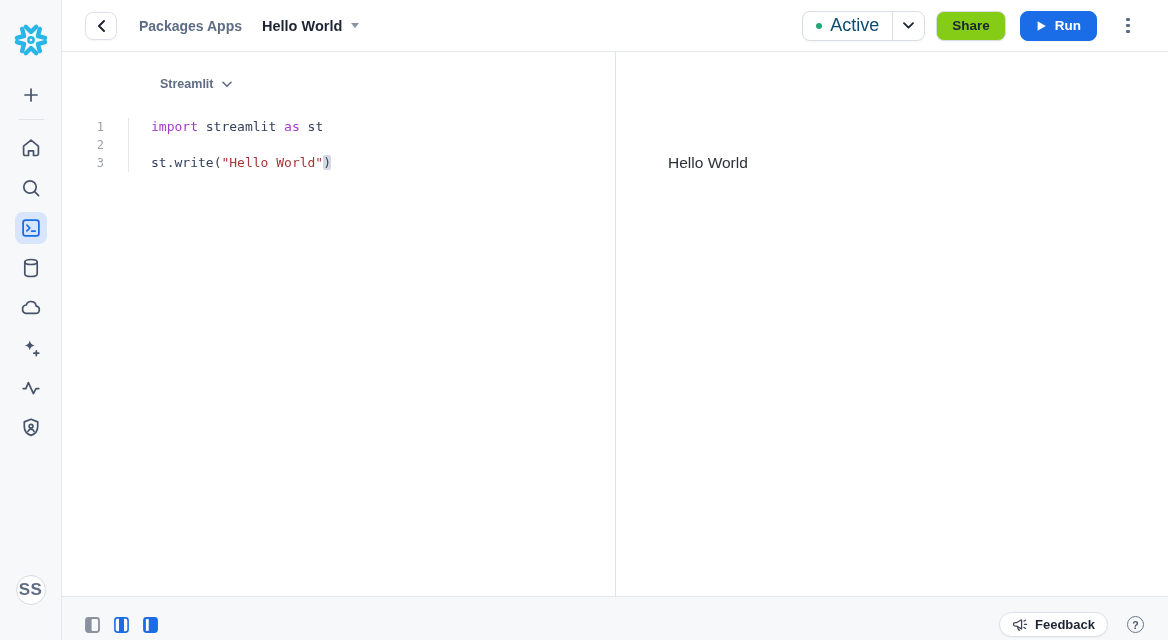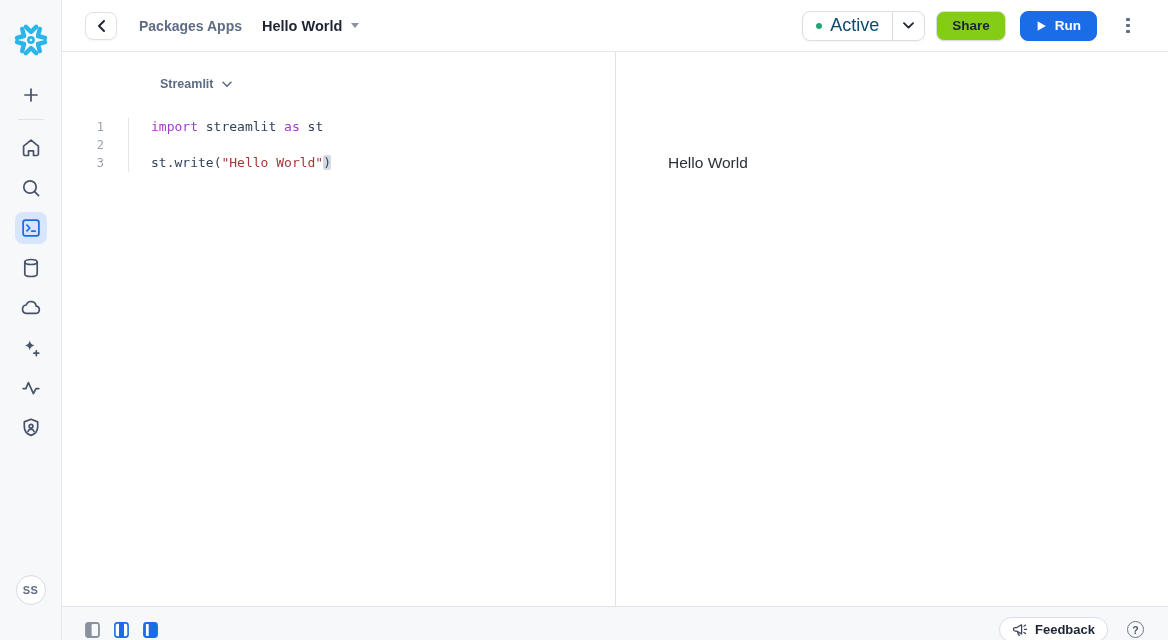--- a/index.html
+++ b/index.html
@@ -9,21 +9,21 @@
 
   
   .rail { width:62px; background:#F7F8F9; border-right:1px solid #E5E7EA; display:flex; flex-direction:column; align-items:center; flex:0 0 62px; }
   .logo-wrap { margin-top:18px; height:44px; display:flex; align-items:center; justify-content:center; }
   .rail-slot { width:62px; height:40px; display:flex; align-items:center; justify-content:center; cursor:pointer; }
   .plus-slot { margin-top:13px; }
   .rail-divider { width:26px; height:1px; background:#E0E3E8; margin-top:4px; }
   .rail-nav { margin-top:8px; display:flex; flex-direction:column; }
   .rail-active { width:32px; height:32px; border-radius:8px; background:#D8E6FD; display:flex; align-items:center; justify-content:center; }
   .rail-spacer { flex:1; }
-  .avatar { width:30px; height:30px; border-radius:50%; background:#fff; border:1px solid #D6DBE2; display:flex; align-items:center; justify-content:center; font-size:11px; font-weight:700; color:#5F6C85; letter-spacing:.3px; margin-bottom:35px; cursor:pointer; }
+  .avatar { width:30px; height:30px; border-radius:50%; background:#fff; border:1px solid #D6DBE2; display:flex; align-items:center; justify-content:center; font-size:17px; font-weight:700; color:#5F6C85; letter-spacing:.3px; margin-bottom:35px; cursor:pointer; }
   .rail svg { display:block; }
   .ric { stroke:#47536B; fill:none; stroke-width:1.7; stroke-linecap:round; stroke-linejoin:round; }
 
   
   .main { flex:1; display:flex; flex-direction:column; min-width:0; }
 
   
   .topbar { height:52px; border-bottom:1px solid #E4E7EB; display:flex; align-items:center; padding:0 26px 0 23px; background:#fff; }
   .back-btn { width:32px; height:28px; border:1px solid #DEE2E8; border-radius:8px; background:#fff; display:flex; align-items:center; justify-content:center; cursor:pointer; box-shadow:0 1px 2px rgba(16,24,40,.04); }
   .crumb { margin-left:22px; font-size:14px; font-weight:600; color:#5F6C85; cursor:pointer; }
@@ -54,21 +54,21 @@
   .tok-kw { color:#A13BC6; }
   .tok-name { color:#33415C; }
   .tok-plain { color:#3B4354; }
   .tok-str { color:#A73737; }
   .tok-paren { color:#3B4354; background:#D4DAE4; border-radius:2px; }
 
   .preview-panel { flex:1; padding:102px 0 0 52px; }
   .preview-text { font-size:15.5px; color:#2B3137; }
 
   
-  .bottombar { height:34px; background:#F7F8F9; border-top:1px solid #E0E3E8; display:flex; align-items:center; padding:12px 24px 0 23px; }
+  .bottombar { height:44px; background:#F7F8F9; border-top:1px solid #E0E3E8; display:flex; align-items:center; padding:12px 24px 0 23px; }
   .layout-toggles { display:flex; align-items:center; gap:14px; }
   .layout-toggles svg { display:block; cursor:pointer; }
   .bottom-right { margin-left:auto; display:flex; align-items:center; gap:19px; }
   .feedback-btn { height:25px; border:1px solid #DCE0E6; border-radius:13px; background:#fff; display:flex; align-items:center; gap:7px; padding:0 12px; font-size:13px; font-weight:700; color:#1D2433; cursor:pointer; box-shadow:0 1px 2px rgba(16,24,40,.04); }
   .help-btn { width:17px; height:17px; border-radius:50%; border:1.4px solid #6B7689; color:#4A5568; font-size:10.5px; font-weight:700; display:flex; align-items:center; justify-content:center; cursor:pointer; background:transparent; }
 </style>
 </head>
 <body>
 
 <div class="app">

